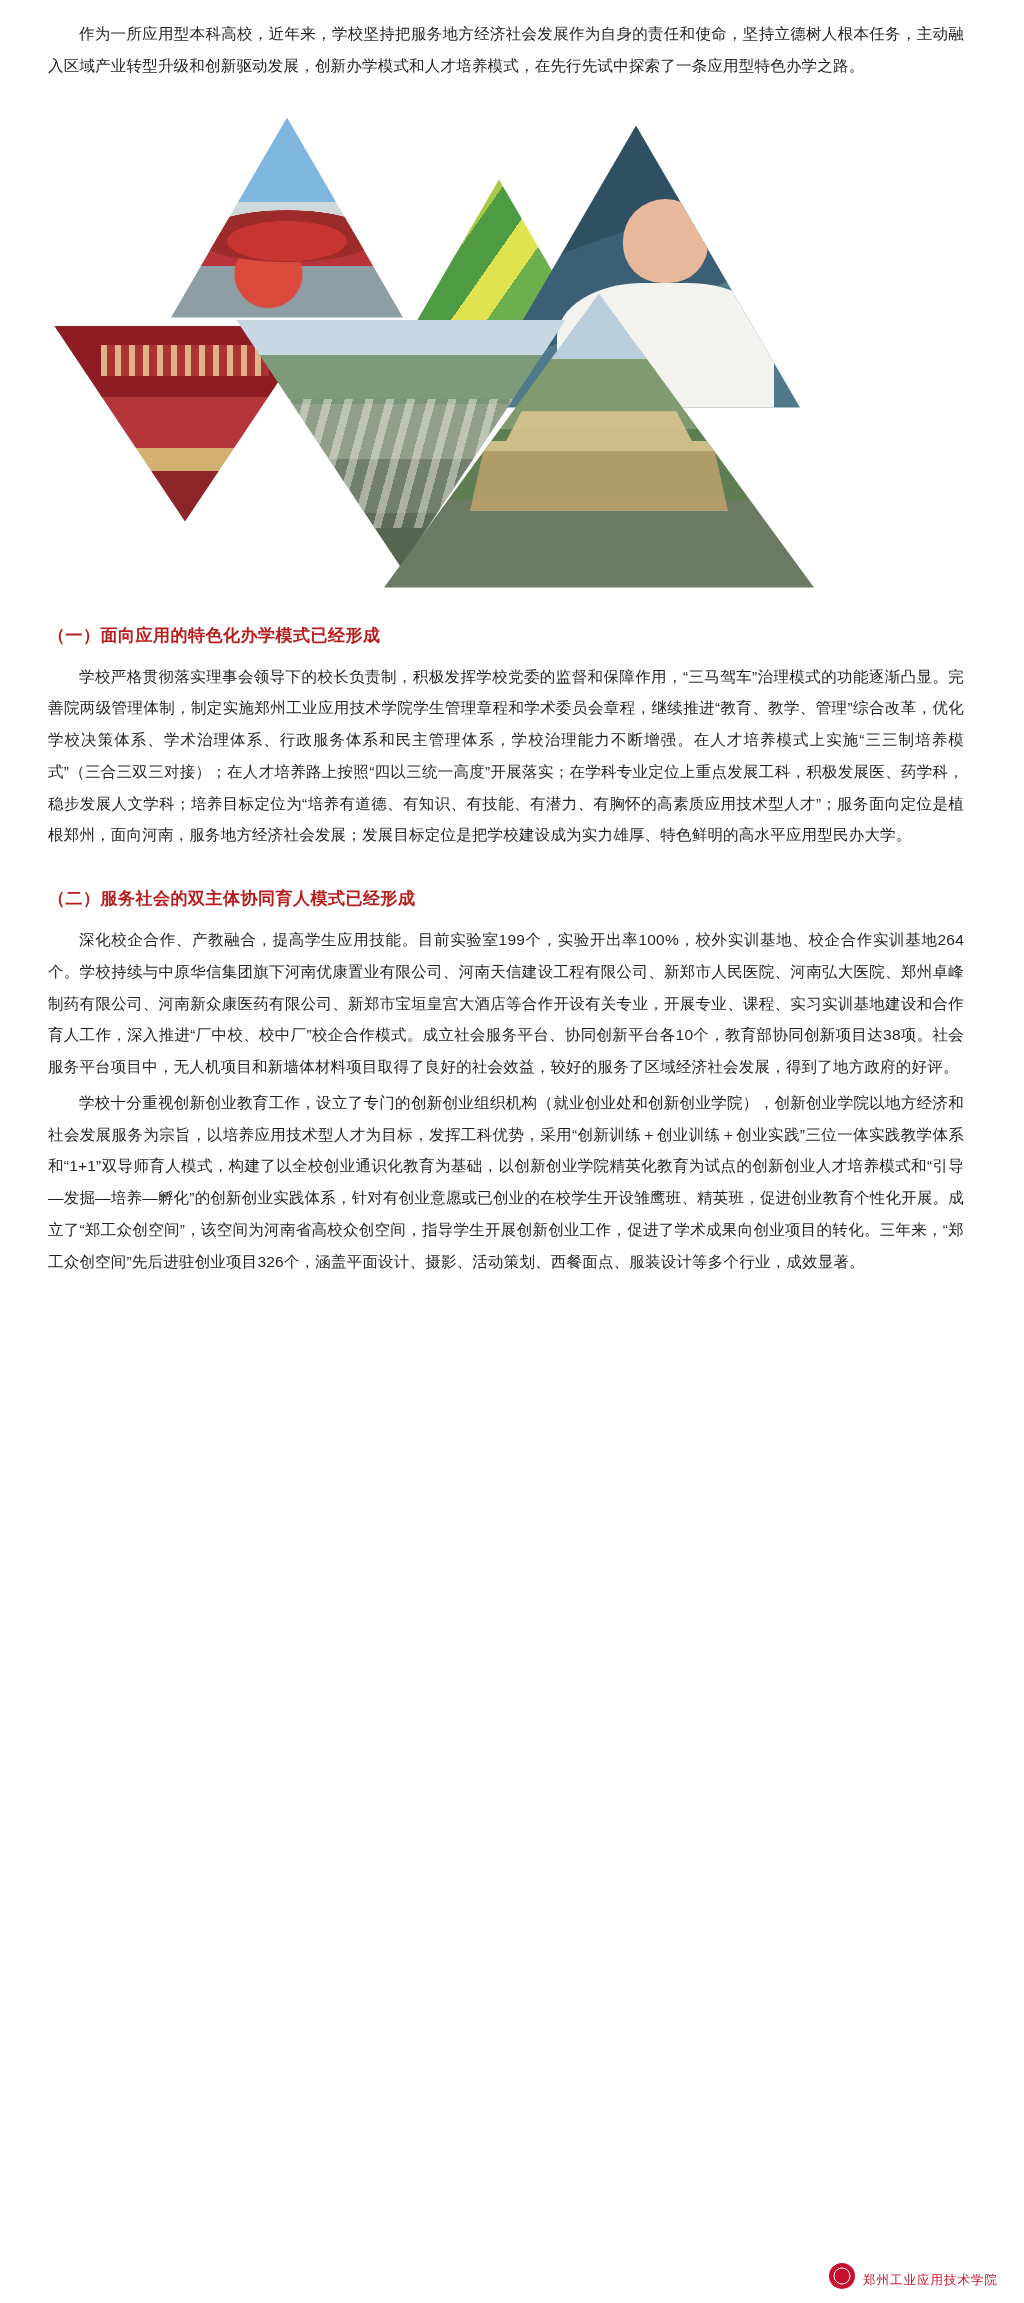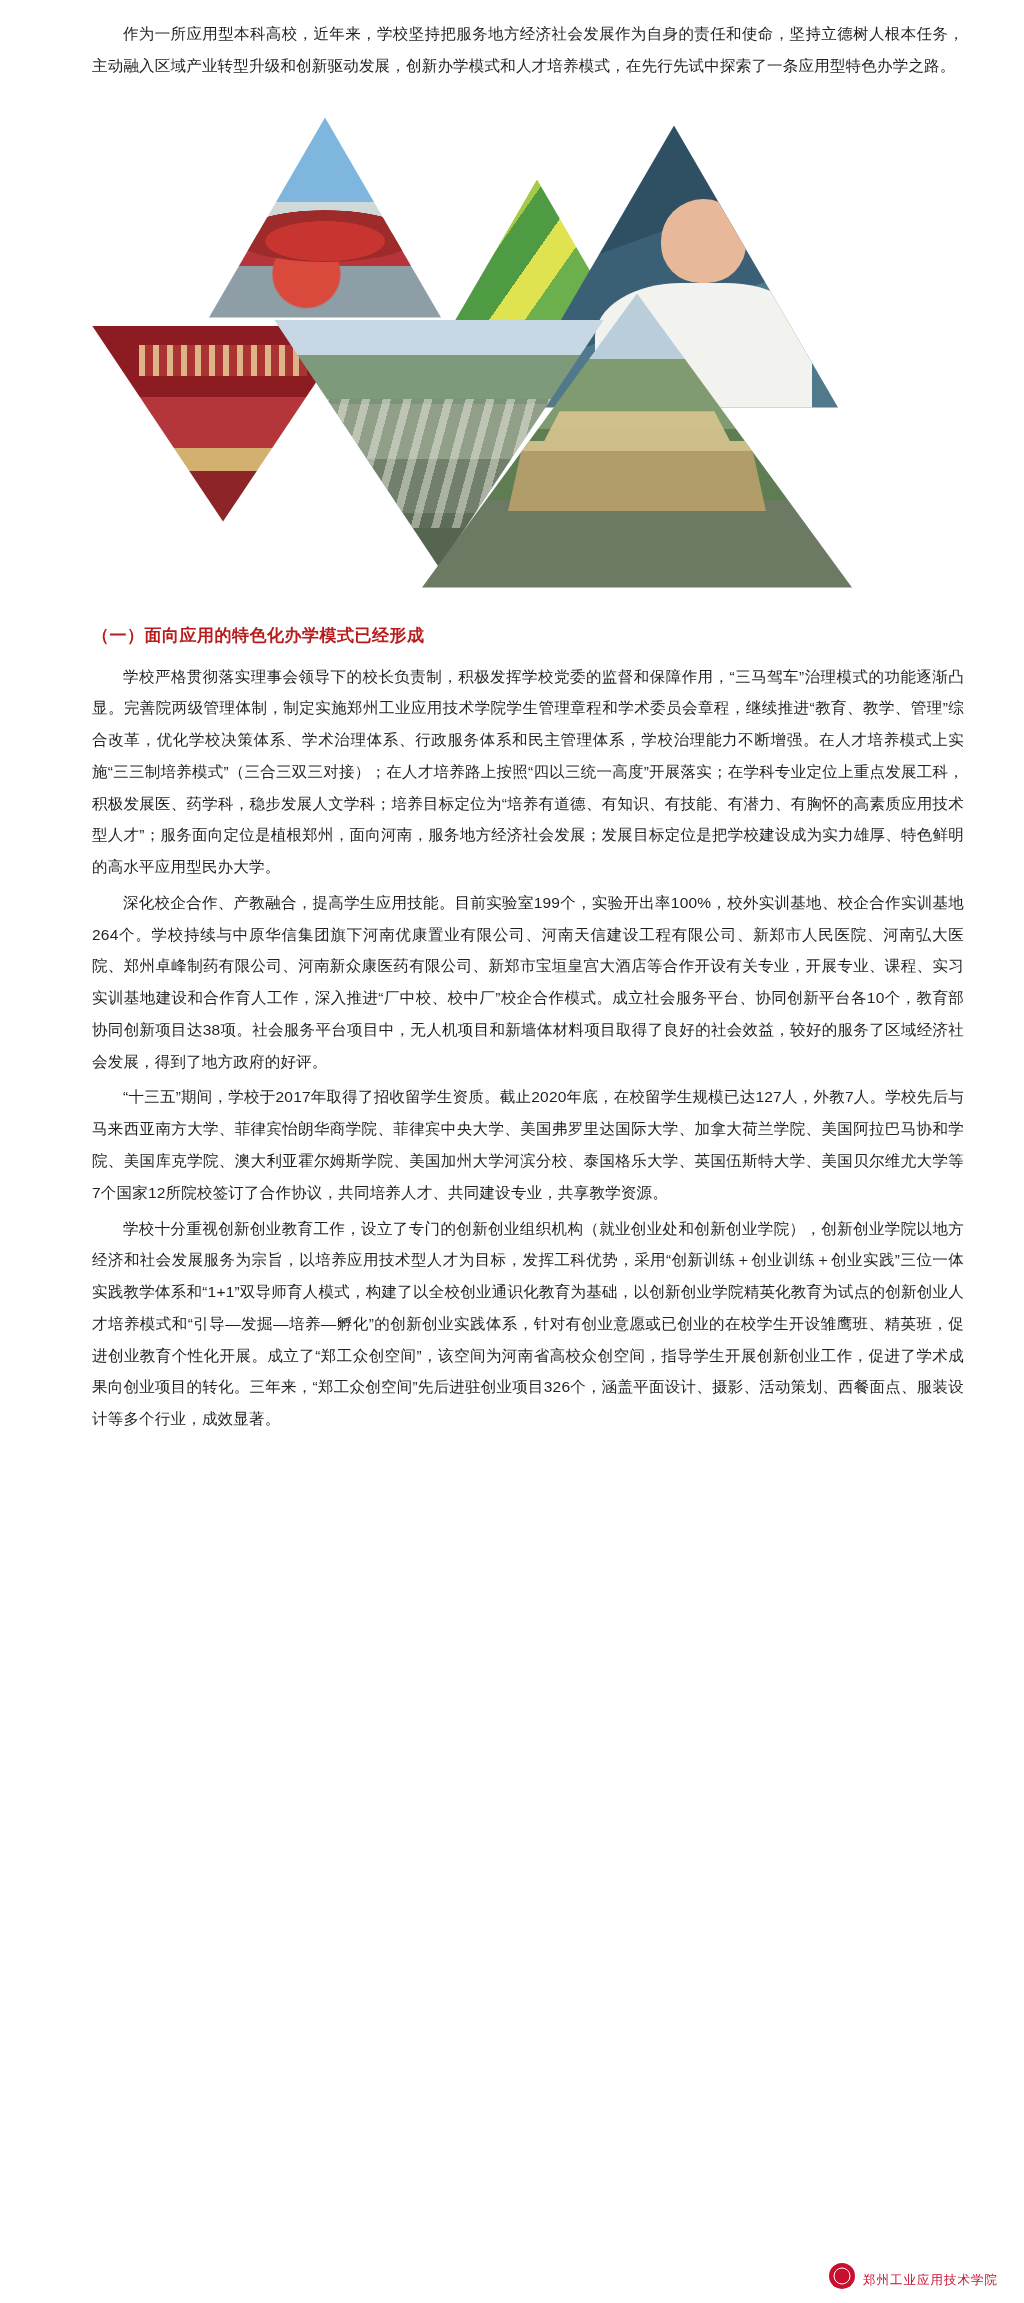--- a/index.html
+++ b/index.html
@@ -16,21 +16,21 @@
     overflow: hidden;
   }
   .page {
     width: 1024px;
     min-height: 2303px;
     position: relative;
     box-sizing: border-box;
     padding: 0;
   }
   .content {
-    padding: 0 60px 0 92px;
+    padding: 0 60px 0 48px;
   }
   p.body-text {
     font-size: 15.5px;
     line-height: 2.05;
     text-align: justify;
     text-justify: inter-ideograph;
     margin: 0 0 4px 0;
     color: #231f20;
     text-indent: 2em;
     letter-spacing: 0.2px;
@@ -199,23 +199,23 @@
           <div class="inner"></div>
         </div>
       <div class="tri tri-up t-gate">
           <div class="inner"></div>
         </div>
     </div>
 
     <h2 class="section-heading">（一）面向应用的特色化办学模式已经形成</h2>
     <p class="body-text">学校严格贯彻落实理事会领导下的校长负责制，积极发挥学校党委的监督和保障作用，“三马驾车”治理模式的功能逐渐凸显。完善院两级管理体制，制定实施郑州工业应用技术学院学生管理章程和学术委员会章程，继续推进“教育、教学、管理”综合改革，优化学校决策体系、学术治理体系、行政服务体系和民主管理体系，学校治理能力不断增强。在人才培养模式上实施“三三制培养模式”（三合三双三对接）；在人才培养路上按照“四以三统一高度”开展落实；在学科专业定位上重点发展工科，积极发展医、药学科，稳步发展人文学科；培养目标定位为“培养有道德、有知识、有技能、有潜力、有胸怀的高素质应用技术型人才”；服务面向定位是植根郑州，面向河南，服务地方经济社会发展；发展目标定位是把学校建设成为实力雄厚、特色鲜明的高水平应用型民办大学。</p>
 
+    <h2 class="section-heading">（二）服务社会的双主体协同育人模式已经形成</h2>
     <p class="body-text">深化校企合作、产教融合，提高学生应用技能。目前实验室199个，实验开出率100%，校外实训基地、校企合作实训基地264个。学校持续与中原华信集团旗下河南优康置业有限公司、河南天信建设工程有限公司、新郑市人民医院、河南弘大医院、郑州卓峰制药有限公司、河南新众康医药有限公司、新郑市宝垣皇宫大酒店等合作开设有关专业，开展专业、课程、实习实训基地建设和合作育人工作，深入推进“厂中校、校中厂”校企合作模式。成立社会服务平台、协同创新平台各10个，教育部协同创新项目达38项。社会服务平台项目中，无人机项目和新墙体材料项目取得了良好的社会效益，较好的服务了区域经济社会发展，得到了地方政府的好评。</p>
 
-    <p class="body-text">“十三五”期间，学校于2017年取得了招收留学生资质。截止2020年底，在校留学生规模已达127人，外教7人。学校先后与马来西亚南方大学、菲律宾怡朗华商学院、菲律宾中央大学、美国弗罗里达国际大学、加拿大荷兰学院、美国阿拉巴马协和学院、美国库克学院、澳大利亚霍尔姆斯学院、美国加州大学河滨分校、泰国格乐大学、英国伍斯特大学、美国贝尔维尤大学等7个国家12所院校签订了合作协议，共同培养人才、共同建设专业，共享教学资源。</p>
 
     <p class="body-text">学校十分重视创新创业教育工作，设立了专门的创新创业组织机构（就业创业处和创新创业学院），创新创业学院以地方经济和社会发展服务为宗旨，以培养应用技术型人才为目标，发挥工科优势，采用“创新训练＋创业训练＋创业实践”三位一体实践教学体系和“1+1”双导师育人模式，构建了以全校创业通识化教育为基础，以创新创业学院精英化教育为试点的创新创业人才培养模式和“引导—发掘—培养—孵化”的创新创业实践体系，针对有创业意愿或已创业的在校学生开设雏鹰班、精英班，促进创业教育个性化开展。成立了“郑工众创空间”，该空间为河南省高校众创空间，指导学生开展创新创业工作，促进了学术成果向创业项目的转化。三年来，“郑工众创空间”先后进驻创业项目326个，涵盖平面设计、摄影、活动策划、西餐面点、服装设计等多个行业，成效显著。</p>
 
   </div>
 
   <div class="footer">
     <div class="footer-logo"></div>
     <div class="footer-text">郑州工业应用技术学院</div>
   </div>
 

